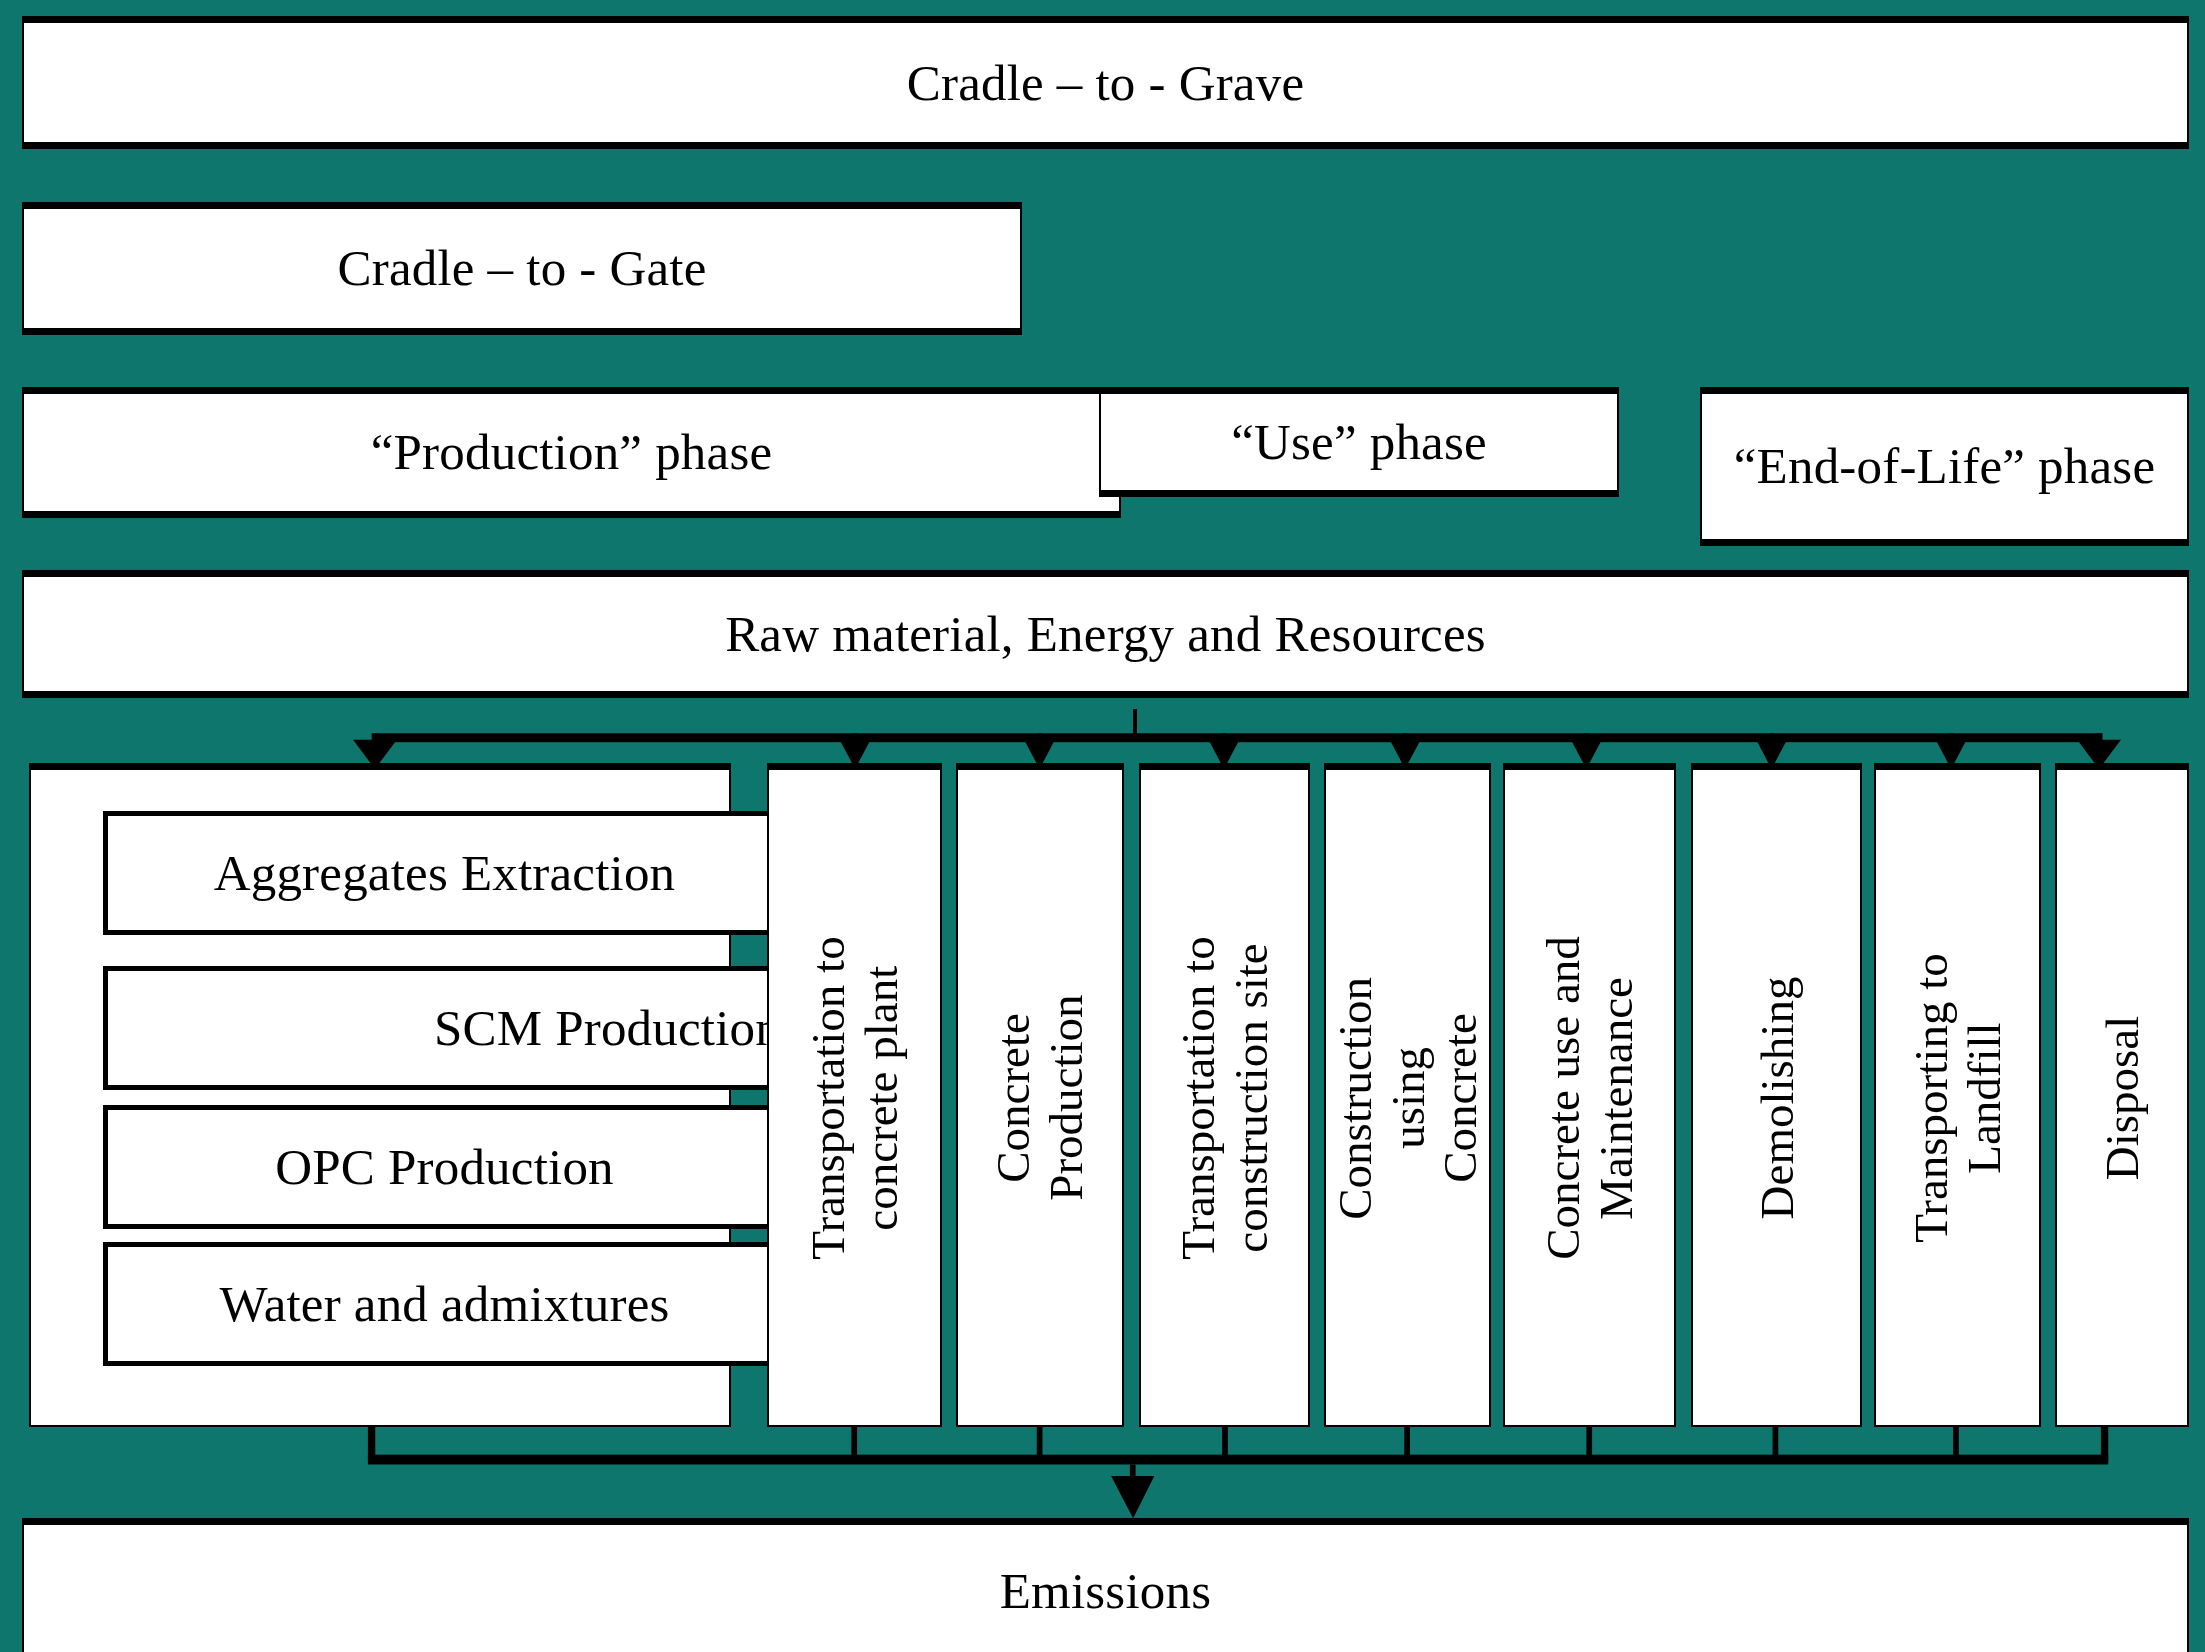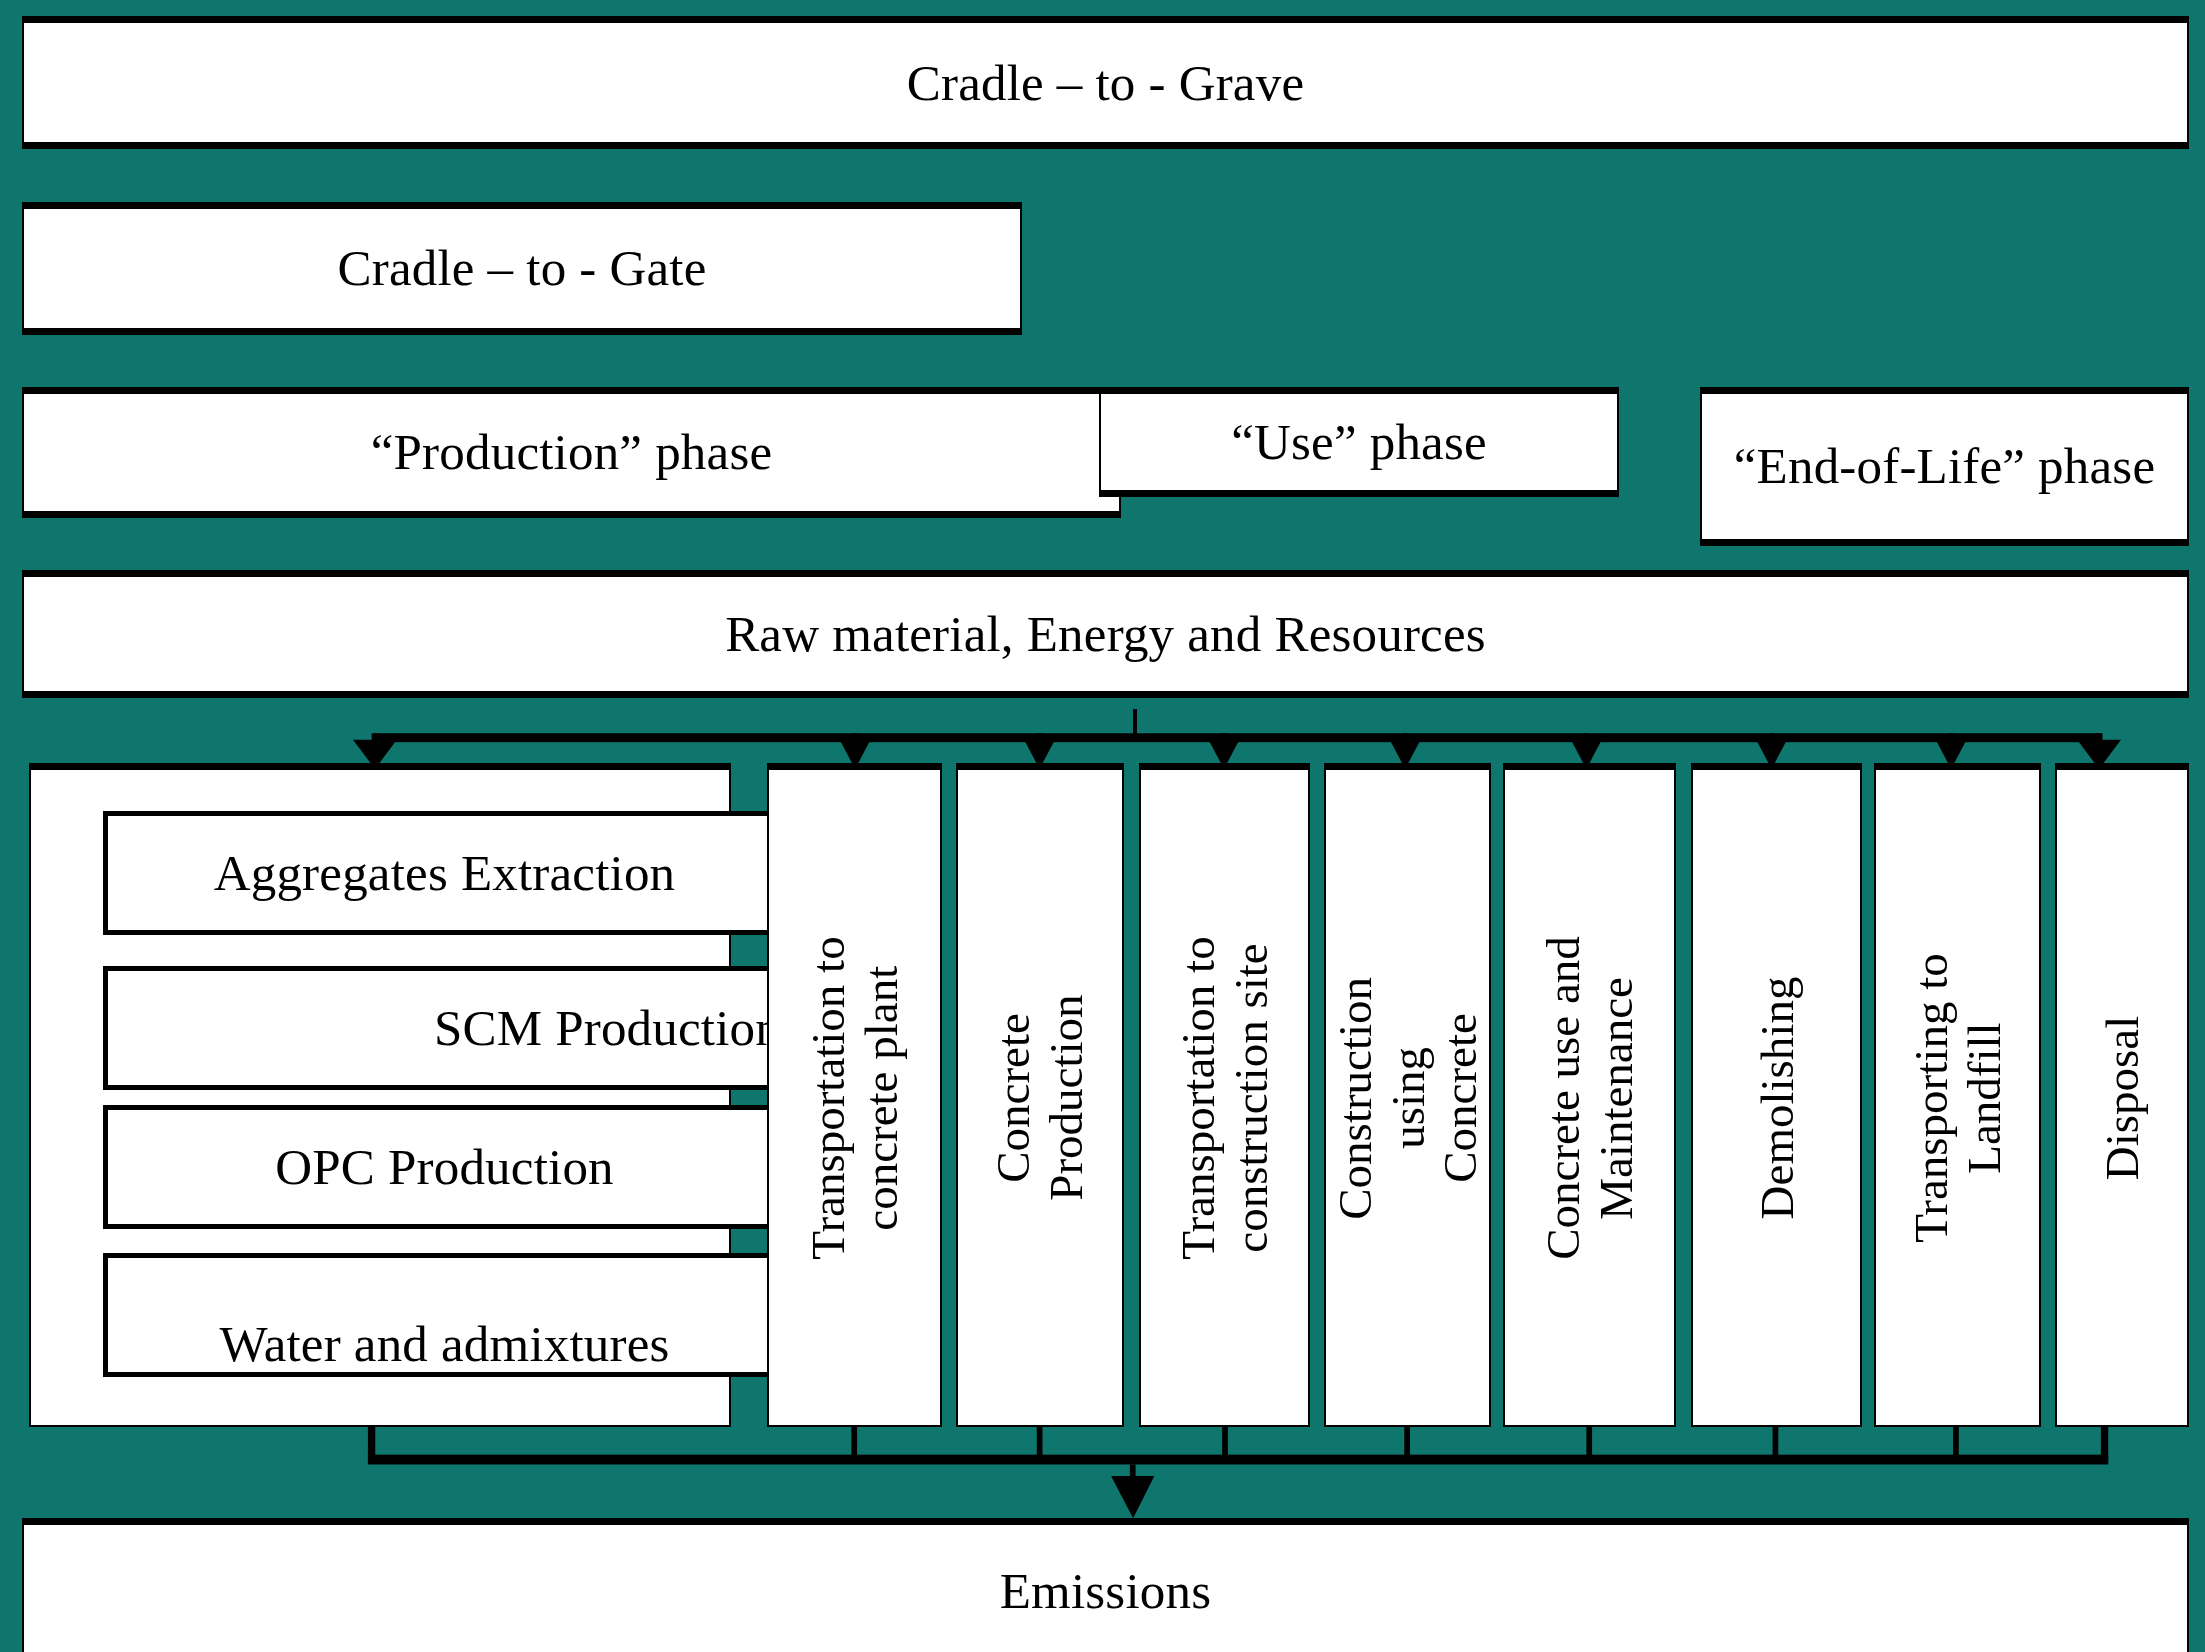--- a/index.html
+++ b/index.html
@@ -97,21 +97,21 @@
     background: #ffffff;
     display: flex;
     align-items: center;
     justify-content: center;
     text-align: center;
   }
   .sub-box .label { font-size: 51px; }
   #sub-aggregates { top: 41px; }
   #sub-scm        { top: 196px; justify-content: flex-end; }
   #sub-opc        { top: 335px; }
-  #sub-water      { top: 483px; align-items: flex-end; }
+  #sub-water      { top: 472px; }
 
   #proc-transport-plant { left: 767px;  width: 175px; }
   #proc-concrete-prod   { left: 956px; width: 168px; }
   #proc-transport-site  { left: 1139px; width: 171px; }
   #proc-construction    { left: 1324px; width: 167px; }
   #proc-use-maint       { left: 1503px; width: 173px; }
   #proc-demolishing     { left: 1691px; width: 171px; }
   #proc-transport-lf    { left: 1874px; width: 167px; }
   #proc-disposal        { left: 2055px; width: 134px; }
 

